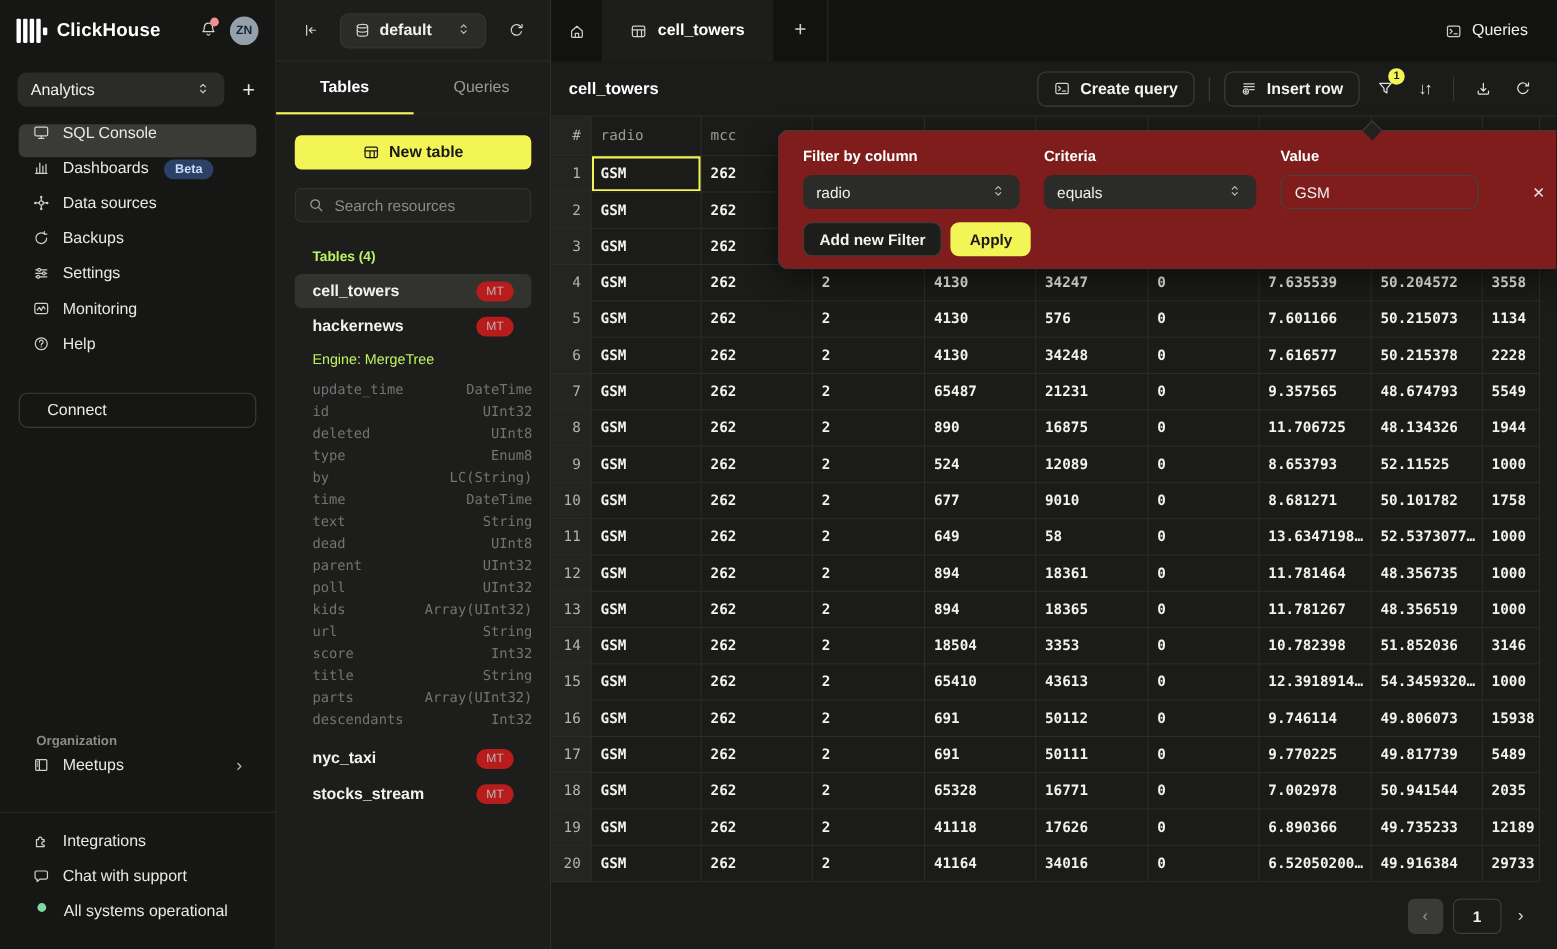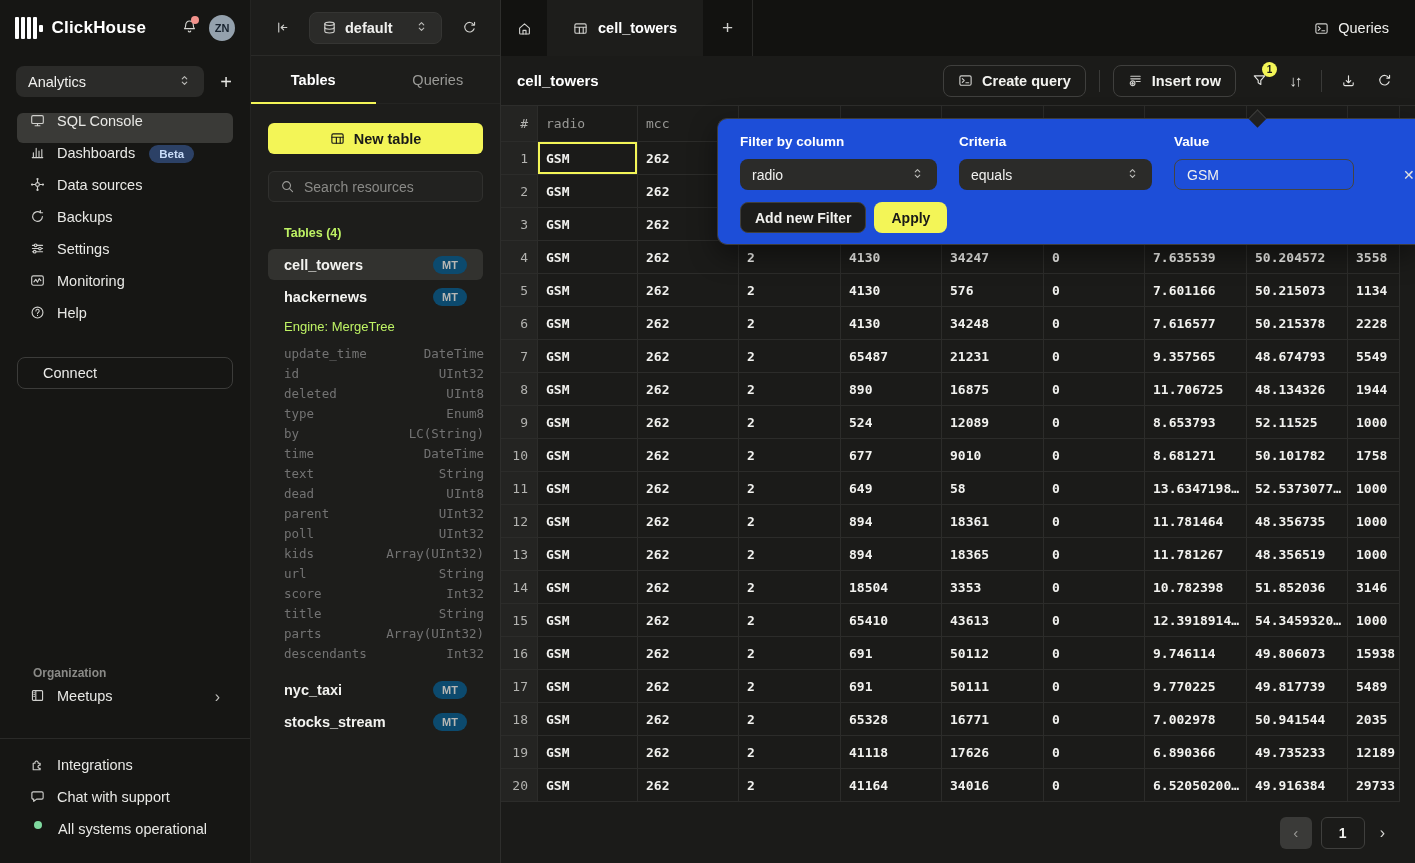--- a/index.html
+++ b/index.html
@@ -63,21 +63,21 @@
                 border-radius:6px; display:flex; align-items:center; gap:9px; padding:0 11px; }
   .search-box input { background:transparent; border:none; outline:none; color:#e8e8e5;
                       font-size:14px; width:100%; font-family:"Liberation Sans",sans-serif; }
   .search-box input::placeholder { color:#8a8a87; }
   .search-box .ic { color:#9a9a97; display:flex; }
   .pn-section { color:#bef264; font-size:12.5px; font-weight:bold; margin:24px 0 9px 33px; }
   .tbl-item { height:31px; margin:0 17px 1px; border-radius:6px; display:flex; align-items:center;
               justify-content:space-between; padding:0 16px; cursor:pointer; }
   .tbl-item.selected { background:#32322f; }
   .tbl-item .nm { font-size:14.5px; font-weight:bold; color:#f2f2ef; }
-  .badge-mt { background:#0c4a6e; color:#b7b7b4; font-size:11px; font-weight:bold; border-radius:10px; padding:3px 9px; }
+  .badge-mt { background:#b91c1c; color:#b7b7b4; font-size:11px; font-weight:normal; border-radius:10px; padding:3px 9px; }
   .engine-line { color:#bef264; font-size:13px; padding:6px 0 4px 33px; }
   .schema { padding:6px 16px 0 33px; }
   .schema-row { display:flex; justify-content:space-between; font-size:12.5px; line-height:20px; color:#737373; }
   .gap12 { height:10px; }
 
   
   .main { flex:1; position:relative; background:#1b1b19; border-left:1px solid #2e2e2c;
           display:flex; flex-direction:column; }
   .mn-tabbar { height:56px; flex:none; background:#121210; display:flex; align-items:stretch; }
   .home-tab { width:46px; display:flex; align-items:center; justify-content:center; color:#cfcfcc; cursor:pointer; }
@@ -118,23 +118,23 @@
   .selcell { box-shadow:inset 0 0 0 2px var(--accent); }
 
   .mn-footer { flex:1; display:flex; align-items:center; justify-content:flex-end; gap:9px; padding-right:24px; }
   .pg-prev { width:32px; height:32px; background:#3a3a38; border-radius:6px; color:#9a9a97;
              display:flex; align-items:center; justify-content:center; font-size:15px; cursor:pointer; }
   .pg-num { width:44px; height:32px; border:1px solid #3f3f3d; border-radius:6px; color:#f2f2ef;
             display:flex; align-items:center; justify-content:center; font-size:14px; font-weight:bold; cursor:pointer; }
   .pg-next { color:#d6d6d3; font-size:16px; cursor:pointer; padding:4px 6px; }
 
   
-  .popup { position:absolute; left:206px; right:0; top:118px; height:127px; background:#1d4ed8;
+  .popup { position:absolute; left:206px; right:0; top:118px; height:127px; background:#7f1d1d;
            border:1px solid #3c3c3a; border-right:none; border-radius:10px 0 0 10px; z-index:5;
-           box-shadow:0 10px 28px rgba(0,0,0,.45); padding:15px 22px 0;margin-left:10px; }
+           box-shadow:0 10px 28px rgba(0,0,0,.45); padding:15px 22px 0; }
   .popup .caret { position:absolute; top:-7px; left:533px; width:13px; height:13px; background:#212120;
                   border-left:1px solid #3c3c3a; border-top:1px solid #3c3c3a; transform:rotate(45deg); }
   .pp-fields { display:flex; gap:22px; align-items:flex-end; }
   .pp-group .pp-label { font-size:13.5px; font-weight:bold; color:#fff; margin-bottom:10px; }
   .pp-select { height:31px; background:#2b2b29; border-radius:8px; display:flex; align-items:center;
                padding:0 12px; gap:8px; cursor:pointer; }
   .pp-select .lbl { flex:1; font-size:14px; color:#f0f0ee; }
   .pp-w1 { width:197px; } .pp-w2 { width:193px; }
   .pp-input { width:180px; height:31px; background:transparent; border:1px solid #444442; border-radius:8px;
               color:#f0f0ee; font-size:14px; padding:0 12px; outline:none; font-family:"Liberation Sans",sans-serif; }

